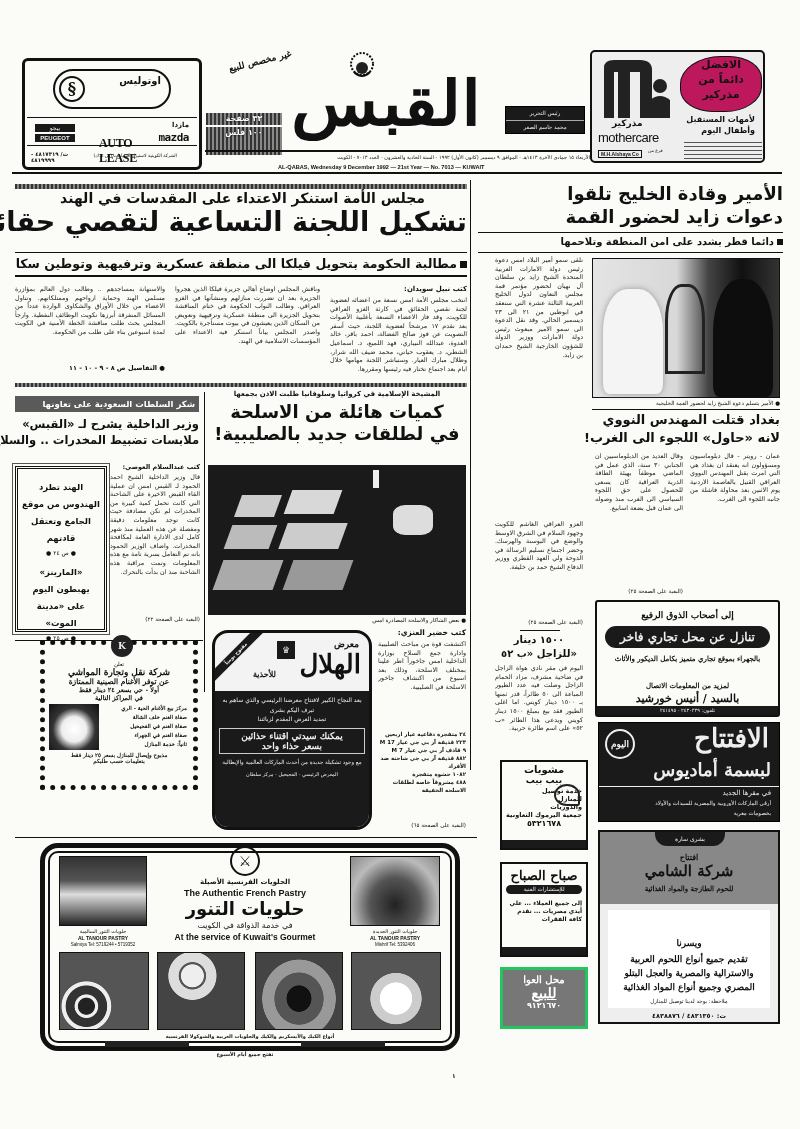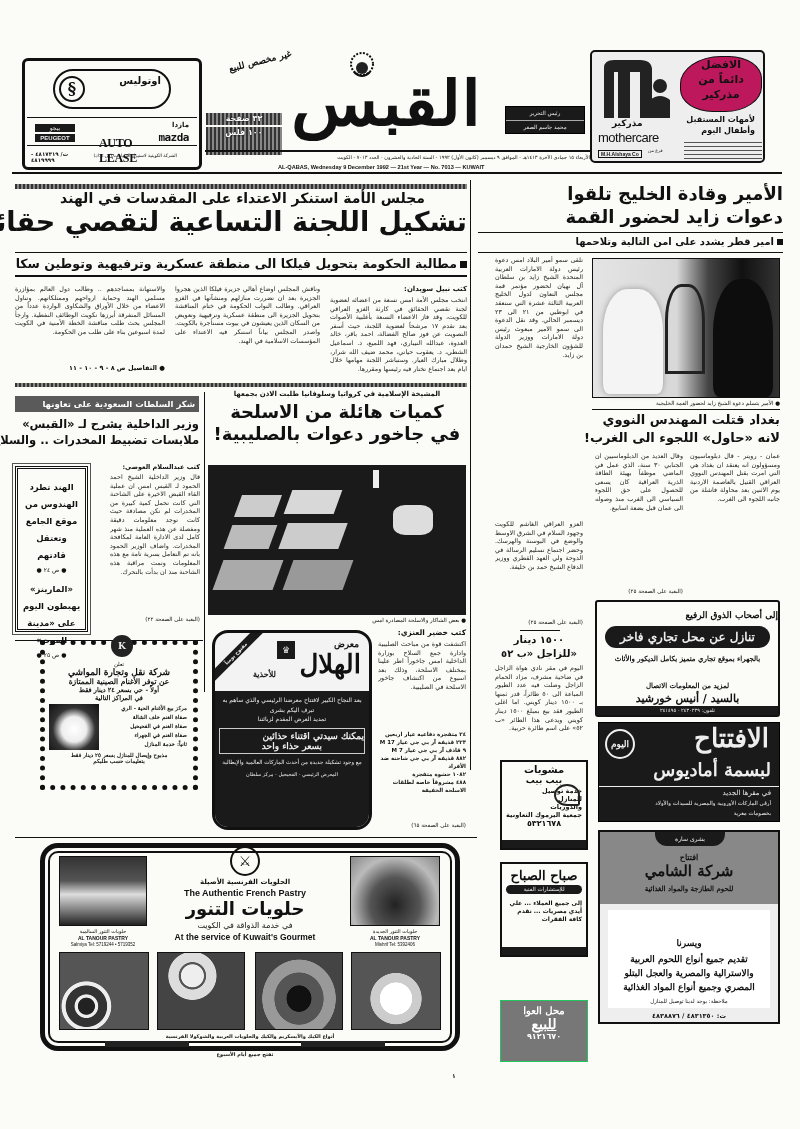--- a/index.html
+++ b/index.html
@@ -98,21 +98,21 @@
 <div class="abs body-txt" style="left:175px;top:285px;width:145px;height:95px;overflow:hidden;">وناقش المجلس اوضاع أهالي جزيرة فيلكا الذين هجروا الجزيرة بعد ان تضررت منازلهم ومنشآتها في الغزو العراقي. وطالب النواب الحكومة في ختام المناقشة بتحويل الجزيرة الى منطقة عسكرية وترفيهية وتعويض من السكان الذين يعيشون في بيوت مستأجرة بالكويت. واصدر المجلس بياناً استنكر فيه الاعتداء على المؤسسات الاسلامية في الهند.</div>
 <div class="abs body-txt" style="left:15px;top:285px;width:150px;height:72px;overflow:hidden;">والاستهانة بمساجدهم .. وطالب دول العالم بمؤازرة مسلمي الهند وحماية ارواحهم وممتلكاتهم. وتناول الاعضاء من خلال الأوراق والشكاوى الواردة عدداً من المسائل المتفرقة أبرزها تكويت الوظائف النفطية. وارجأ المجلس بحث طلب مناقشة الخطة الأمنية في الكويت لمدة اسبوعين بناء على طلب من الحكومة.</div>
 <div class="abs rtl" style="left:15px;top:364px;width:150px;font:bold 6.5px 'DejaVu Sans',sans-serif;">● التفاصيل ص ٨ - ٩ - ١٠ - ١١</div>
 <div class="abs stripe" style="left:15px;top:383px;width:452px;height:4px;"></div>
 
 <div class="abs rule" style="left:470px;top:180px;width:1px;height:590px;"></div>
 <div class="abs rtl hl" style="left:478px;top:183px;width:305px;font:900 18px 'DejaVu Sans',sans-serif;white-space:nowrap;">الأمير وقادة الخليج تلقوا</div>
 <div class="abs rtl hl" style="left:478px;top:206px;width:305px;font:900 18px 'DejaVu Sans',sans-serif;white-space:nowrap;">دعوات زايد لحضور القمة</div>
 <div class="abs rule" style="left:478px;top:232px;width:305px;height:1px;"></div>
 <div class="abs rtl" style="left:478px;top:236px;width:305px;font:bold 10px 'DejaVu Sans',sans-serif;white-space:nowrap;">
-  <span style="display:inline-block;width:6px;height:6px;background:#111;margin-left:3px;"></span><span>امير قطر يشدد على امن التالية وتلاحمها</span>
+  <span style="display:inline-block;width:6px;height:6px;background:#111;margin-left:3px;"></span><span>دائما قطر يشدد على امن المنطقة وتلاحمها</span>
 </div>
 <div class="abs rule" style="left:478px;top:252px;width:305px;height:1px;"></div>
 <div class="abs body-txt" style="left:495px;top:256px;width:88px;height:260px;overflow:hidden;">تلقى سمو أمير البلاد امس دعوة رئيس دولة الامارات العربية المتحدة الشيخ زايد بن سلطان آل نهيان لحضور مؤتمر قمة مجلس التعاون لدول الخليج العربية الثالثة عشرة التي ستعقد في ابوظبي من ٢١ الى ٢٣ ديسمبر الحالي. وقد نقل الدعوة الى سمو الامير مبعوث رئيس دولة الامارات ووزير الدولة للشؤون الخارجية الشيخ حمدان بن زايد.</div>
 <div class="abs photo" style="left:592px;top:258px;width:188px;height:140px;background:linear-gradient(90deg,#e4e4e4 0,#d8d8d8 45%,#444 62%,#111 80%,#333 100%);border:1px solid #111;">
   <div class="abs" style="left:10px;top:30px;width:60px;height:105px;background:#f4f4f4;border-radius:40% 40% 10% 10%;box-shadow:0 0 6px #999;"></div>
   <div class="abs" style="left:72px;top:25px;width:40px;height:90px;border:3px solid #222;border-radius:40% 40% 0 0;"></div>
   <div class="abs" style="left:120px;top:20px;width:60px;height:118px;background:#0d0d0d;border-radius:45% 45% 10% 10%;"></div>
 </div>
 <div class="abs rtl" style="left:592px;top:400px;width:188px;font:5.5px 'DejaVu Sans',sans-serif;">● الأمير يتسلم دعوة الشيخ زايد لحضور القمة الخليجية</div>
 <div class="abs rule" style="left:592px;top:409px;width:188px;height:1px;"></div>
@@ -125,21 +125,21 @@
 
 <div class="abs body-txt" style="left:495px;top:520px;width:88px;height:95px;overflow:hidden;">العزو العراقي الغاشم للكويت وجهود السلام في الشرق الاوسط والوضع في البوسنة والهرسك. وحضر اجتماع تسليم الرسالة في الدوحة ولي العهد القطري ووزير الدفاع الشيخ حمد بن خليفة.</div>
 <div class="abs rtl" style="left:495px;top:619px;width:88px;font:5.5px 'DejaVu Sans',sans-serif;">(البقية على الصفحة ٢٥)</div>
 <div class="abs rule" style="left:520px;top:630px;width:40px;height:1px;"></div>
 
 <div class="abs ctr hl" style="left:495px;top:634px;width:88px;font:bold 10px 'DejaVu Sans',sans-serif;">١٥٠٠ دينار</div>
 <div class="abs ctr hl" style="left:495px;top:648px;width:88px;font:bold 10px 'DejaVu Sans',sans-serif;">للزاجل «ب ٥٢»</div>
 <div class="abs body-txt" style="left:495px;top:664px;width:88px;height:100px;overflow:hidden;">اليوم في مقر نادي هواة الزاجل في ضاحية مشرف، مزاد الحمام الزاجل وصلت فيه عدد الطيور المباعة الى ٥٠ طائراً، قدر ثمنها بـ ١٥٠٠ دينار كويتي. اما اغلى الطيور فقد بيع بمبلغ ١٥٠٠ دينار كويتي ويدعى هذا الطائر «ب ٥٢» على اسم طائرة حربية.</div>
 
 <div class="abs box" style="left:595px;top:600px;width:185px;height:117px;border-radius:3px;">
-  <div class="ctr" style="margin-top:8px;font:bold 9px 'DejaVu Serif',serif;text-align:right;">إلى أصحاب الذوق الرفيع</div>
+  <div class="ctr" style="margin-top:8px;font:bold 9px 'DejaVu Serif',serif;">إلى أصحاب الذوق الرفيع</div>
   <div class="ctr dark" style="margin:6px 8px 0;border-radius:14px;font:bold 12px 'DejaVu Serif',serif;line-height:22px;">تنازل عن محل تجاري فاخر</div>
   <div class="ctr" style="margin-top:6px;font:bold 7px 'DejaVu Serif',serif;">بالجهراء بموقع تجاري متميز بكامل الديكور والأثاث</div>
   <div class="ctr" style="margin-top:18px;font:bold 7px 'DejaVu Serif',serif;">لمزيد من المعلومات الاتصال</div>
   <div class="ctr" style="margin-top:2px;font:bold 11px 'DejaVu Serif',serif;">بالسيد / أنيس خورشيد</div>
   <div class="abs ctr dark" style="left:0;right:0;bottom:0;font:5px 'DejaVu Sans',sans-serif;line-height:9px;">تلفون: ٢٤٣٠٢٣٩ - ٢٤١٤٩٥</div>
 </div>
 
 <div class="abs dark" style="left:598px;top:722px;width:182px;height:100px;border:1px solid #000;">
   <div class="abs ctr" style="left:6px;top:6px;width:30px;height:30px;border:2px solid #eee;border-radius:50%;font:bold 9px 'DejaVu Serif',serif;line-height:26px;">اليوم</div>
   <div class="abs rtl" style="right:10px;top:0;font:bold 26px 'DejaVu Serif',serif;letter-spacing:3px;">الافتتاح</div>
@@ -160,21 +160,21 @@
   <div class="abs dark" style="left:0;right:0;bottom:0;height:8px;"></div>
 </div>
 
 <div class="abs box" style="left:500px;top:862px;width:88px;height:95px;">
   <div class="ctr" style="margin-top:4px;font:bold 13px 'DejaVu Serif',serif;">صباح الصباح</div>
   <div class="ctr dark" style="margin:2px 4px;border-radius:6px;font:5.5px 'DejaVu Sans',sans-serif;line-height:9px;">للإستشارات الفنية</div>
   <div class="rtl" style="padding:3px 4px;font:bold 6px 'DejaVu Sans',sans-serif;line-height:8px;">إلى جميع العملاء ... علي أيدي مصريات ... نقدم كافة الفقرات</div>
   <div class="abs dark" style="left:0;right:0;bottom:0;height:8px;"></div>
 </div>
 
-<div class="abs grey" style="left:500px;top:967px;width:88px;height:62px;border:1px solid #22c55e;margin-top:33px;">
+<div class="abs grey" style="left:500px;top:967px;width:88px;height:62px;border:3px solid #22c55e;">
   <div class="ctr" style="margin-top:4px;font:bold 10px 'DejaVu Serif',serif;">محل العوا</div>
   <div class="ctr" style="font:bold 14px 'DejaVu Serif',serif;text-decoration:underline;">للبيع</div>
   <div class="ctr" style="font:bold 8px 'DejaVu Sans',sans-serif;">٩١٢١٦٧٠</div>
 </div>
 
 <div class="abs" style="left:598px;top:830px;width:182px;height:194px;border:2px solid #111;background:#eee;">
   <div class="abs" style="left:0;right:0;top:0;height:72px;background:#888;"></div>
   <div class="abs ctr dark" style="left:55px;top:0;width:70px;height:14px;border-radius:0 0 12px 12px;font:6px 'DejaVu Sans',sans-serif;line-height:14px;">بشرى سارة</div>
   <div class="abs ctr" style="left:0;right:0;top:20px;font:bold 8px 'DejaVu Serif',serif;color:#111;">افتتاح</div>
   <div class="abs ctr" style="left:0;right:0;top:30px;font:bold 15px 'DejaVu Serif',serif;color:#111;">شركة الشامي</div>
@@ -189,21 +189,21 @@
 </div>
 
 <div class="abs rule" style="left:204px;top:392px;width:1px;height:300px;"></div>
 <div class="abs grey rtl" style="left:15px;top:396px;width:184px;height:16px;font:bold 8.5px 'DejaVu Sans',sans-serif;line-height:16px;padding-right:4px;background:#5a5a5a;">شكر السلطات السعودية على تعاونها</div>
 <div class="abs rtl hl" style="left:15px;top:417px;width:184px;font:900 11.5px 'DejaVu Sans',sans-serif;white-space:nowrap;">وزير الداخلية يشرح لـ «القبس»</div>
 <div class="abs rtl hl" style="left:15px;top:433px;width:184px;font:900 11.5px 'DejaVu Sans',sans-serif;white-space:nowrap;">ملابسات تضبيط المخدرات .. والسلاح</div>
 <div class="abs rtl" style="left:110px;top:463px;width:90px;font:bold 6.5px 'DejaVu Sans',sans-serif;">كتب عبدالسلام العوضي:</div>
 <div class="abs body-txt" style="left:110px;top:473px;width:90px;height:138px;overflow:hidden;">قال وزير الداخلية الشيخ احمد الحمود لـ القبس امس ان عملية القاء القبض الاخيرة على الشاحنة التي كانت تحمل كمية كبيرة من المخدرات لم تكن مصادفة حيث كانت توجد معلومات دقيقة ومفصلة عن هذه العملية منذ شهر كامل لدى الادارة العامة لمكافحة المخدرات. واضاف الوزير الحمود بانه تم التعامل بسرية تامة مع هذه المعلومات وتمت مراقبة هذه الشاحنة منذ ان بدأت بالتحرك.</div>
 <div class="abs rtl" style="left:110px;top:616px;width:90px;font:5.5px 'DejaVu Sans',sans-serif;">(البقية على الصفحة ٢٢)</div>
 
-<div class="abs" style="left:15px;top:466px;width:73px;height:166px;border:3px double #111;outline:1px solid #555;outline-offset:2px;">
+<div class="abs" style="left:15px;top:466px;width:92px;height:166px;border:3px double #111;outline:1px solid #555;outline-offset:2px;">
   <div class="rtl ctr" style="padding:10px 4px 0;font:bold 8.5px 'DejaVu Sans',sans-serif;line-height:17px;text-align:center;">الهند تطرد الهندوس من موقع الجامع وتعتقل قادتهم</div>
   <div class="ctr" style="font:6px 'DejaVu Sans',sans-serif;margin-top:2px;">● ص ٢٤ ●</div>
   <div class="rtl ctr" style="padding:8px 4px 0;font:bold 8.5px 'DejaVu Sans',sans-serif;line-height:17px;text-align:center;">«المارينز» يهبطون اليوم على «مدينة الموت»</div>
   <div class="ctr" style="font:6px 'DejaVu Sans',sans-serif;margin-top:2px;">● ص ٢٥ ●</div>
 </div>
 <div class="abs rule" style="left:15px;top:640px;width:188px;height:1px;"></div>
 
 <div class="abs" style="left:40px;top:640px;width:158px;height:150px;border:5px dotted #111;padding:4px;">
   <div class="abs ctr" style="left:66px;top:-10px;width:22px;height:22px;border-radius:50%;background:#222;color:#eee;font:bold 9px 'DejaVu Serif',serif;line-height:22px;">K</div>
   <div class="ctr" style="margin-top:12px;font:5.5px 'DejaVu Sans',sans-serif;">تعلن</div>
@@ -220,21 +220,21 @@
       <div>صفاة الغنم في الجهراء</div>
       <div>ثانياً: خدمة المنازل</div>
     </div>
   </div>
   <div class="rtl ctr" style="font:bold 5.5px 'DejaVu Serif',serif;text-align:center;margin-top:2px;">مذبوح وإيصال للمنازل بسعر ٢٥ دينار فقط</div>
   <div class="rtl ctr" style="font:bold 5.5px 'DejaVu Serif',serif;text-align:center;">بتعليمات حسب طلبكم</div>
 </div>
 
 <div class="abs rtl" style="left:208px;top:390px;width:258px;font:bold 7px 'DejaVu Sans',sans-serif;text-align:center;">المشيخة الإسلامية في كرواتيا وسلوفانيا طلبت الاذن بجمعها</div>
 <div class="abs rtl hl" style="left:208px;top:401px;width:258px;font:900 18px 'DejaVu Sans',sans-serif;white-space:nowrap;text-align:center;">كميات هائلة من الاسلحة</div>
-<div class="abs rtl hl" style="left:208px;top:423px;width:258px;font:900 18px 'DejaVu Sans',sans-serif;white-space:nowrap;text-align:center;">في جاخور دعوات بالصليبية!</div>
+<div class="abs rtl hl" style="left:208px;top:423px;width:258px;font:900 18px 'DejaVu Sans',sans-serif;white-space:nowrap;text-align:center;">في لطلقات جديد بالصليبية!</div>
 <div class="abs" style="left:208px;top:465px;width:258px;height:150px;background:#1a1a1a;overflow:hidden;">
   <div class="abs" style="left:30px;top:30px;width:40px;height:22px;background:#ccc;transform:skew(-20deg);"></div>
   <div class="abs" style="left:80px;top:25px;width:50px;height:24px;background:#d8d8d8;transform:skew(-20deg);"></div>
   <div class="abs" style="left:20px;top:60px;width:45px;height:24px;background:#bbb;transform:skew(-20deg);"></div>
   <div class="abs" style="left:75px;top:58px;width:60px;height:26px;background:#ccc;transform:skew(-20deg);"></div>
   <div class="abs" style="left:10px;top:95px;width:60px;height:30px;background:#aaa;transform:skew(-20deg);"></div>
   <div class="abs" style="left:80px;top:95px;width:60px;height:30px;background:#999;transform:skew(-20deg);"></div>
   <div class="abs" style="left:185px;top:40px;width:40px;height:30px;background:#ddd;border-radius:30%;"></div>
   <div class="abs" style="left:165px;top:5px;width:6px;height:18px;background:#eee;"></div>
 </div>
@@ -254,21 +254,21 @@
 <div class="abs" style="left:212px;top:630px;width:160px;height:200px;border:3px solid #111;border-radius:16px;background:#f3f3f3;overflow:hidden;">
   <div class="abs ctr dark" style="left:-14px;top:16px;width:70px;font:bold 5px 'DejaVu Sans',sans-serif;line-height:9px;transform:rotate(-45deg);">مفتوح يومياً</div>
   <div class="abs dark ctr" style="left:62px;top:8px;width:18px;height:18px;font:9px 'DejaVu Sans',sans-serif;line-height:18px;">♛</div>
   <div class="abs rtl" style="right:10px;top:6px;font:bold 9px 'DejaVu Serif',serif;">معرض</div>
   <div class="abs rtl" style="right:8px;top:16px;font:900 26px 'DejaVu Serif',serif;">الهلال</div>
   <div class="abs rtl" style="left:38px;top:36px;font:bold 8px 'DejaVu Serif',serif;">للأحذية</div>
   <div class="abs dark rtl ctr" style="left:0;right:0;top:58px;bottom:0;">
     <div style="padding:4px 6px 0;font:6px 'DejaVu Sans',sans-serif;line-height:10px;text-align:center;">بعد النجاح الكبير لافتتاح معرضنا الرئيسي والذي ساهم به تبرف اليكم بشرى</div>
     <div style="font:6px 'DejaVu Sans',sans-serif;text-align:center;">تمديد العرض المقدم لزبائننا</div>
     <div style="margin:6px 4px 0;border:1px solid #ccc;padding:2px 0;">
-      <div style="font:bold 9px 'DejaVu Serif',serif;text-align:right;">يمكنك سيدتي اقتناء حذائين</div>
+      <div style="font:bold 9px 'DejaVu Serif',serif;text-align:center;">يمكنك سيدتي اقتناء حذائين</div>
       <div style="font:bold 9px 'DejaVu Serif',serif;text-align:center;">بسعر حذاء واحد</div>
     </div>
     <div style="padding:4px 6px 0;font:5.5px 'DejaVu Sans',sans-serif;line-height:9px;text-align:center;">مع وجود تشكيلة جديدة من أحدث الماركات العالمية والإيطالية</div>
     <div style="padding:4px 6px 0;font:5px 'DejaVu Sans',sans-serif;text-align:center;">المعرض الرئيسي - الفحيحيل - مركز سلطان</div>
   </div>
 </div>
 
 <div class="abs rule" style="left:15px;top:837px;width:462px;height:1px;"></div>
 
 <div class="abs" style="left:40px;top:843px;width:420px;height:208px;border:5px solid #111;border-radius:18px;outline:2px solid #111;outline-offset:-10px;">

